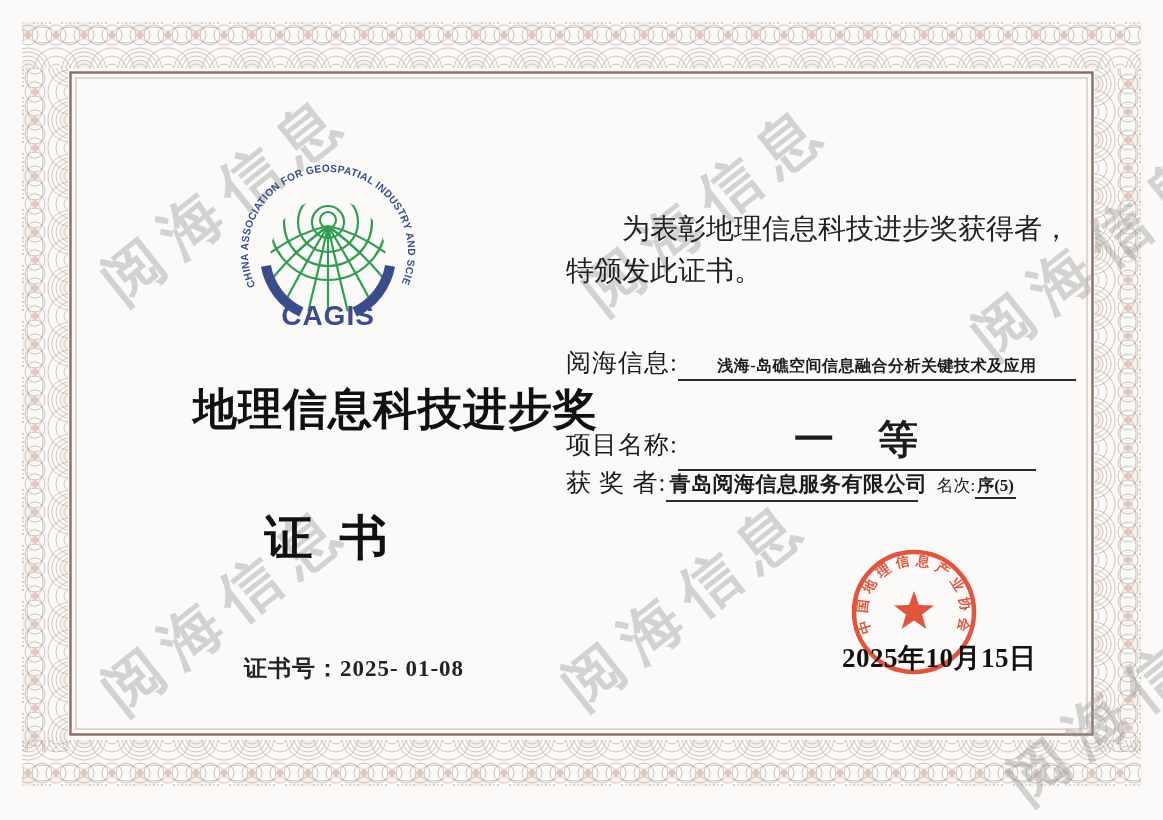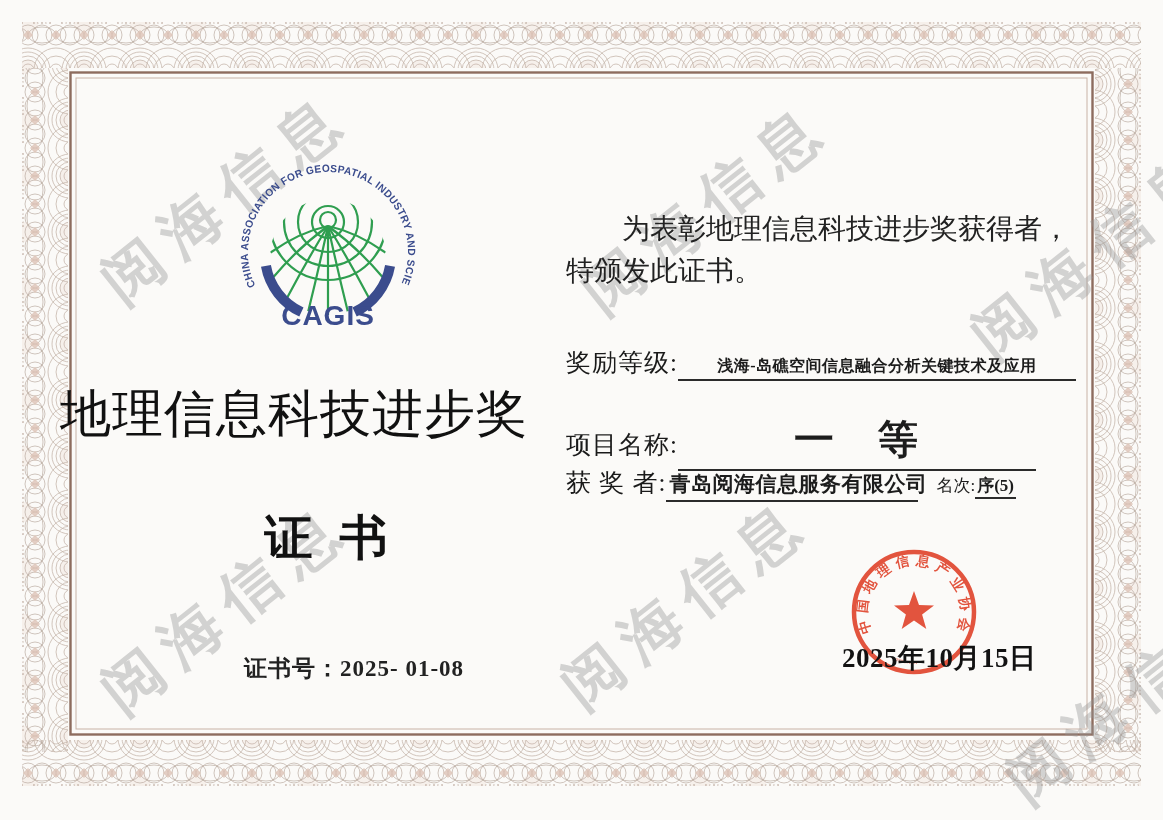--- a/index.html
+++ b/index.html
@@ -13,22 +13,22 @@
     position:absolute;z-index:1;white-space:nowrap;
     font-family:"Liberation Sans","DejaVu Sans",sans-serif;
     font-weight:700;font-size:60px;line-height:74px;letter-spacing:14px;
     color:rgba(150,150,150,0.40);
     transform:rotate(-38.5deg);transform-origin:0 50%;
     pointer-events:none;
   }
   
   .content{position:absolute;inset:0;z-index:2;}
   .award-title{
-    position:absolute;left:60px;top:380px;width:538px;text-align:left;
-    font-size:51px;font-weight:400;letter-spacing:1px;color:#111;
+    position:absolute;left:60px;top:380px;width:538px;text-align:right;
+    font-size:44px;font-weight:700;letter-spacing:1px;color:#111;
   }
   .cert-word{
     position:absolute;left:57px;top:466px;width:538px;text-align:center;
     font-size:48px;font-weight:900;letter-spacing:27px;padding-left:27px;box-sizing:border-box;color:#111;margin-top:40px;
   }
   .intro{
     position:absolute;left:566px;top:208px;width:522px;
     font-size:28px;line-height:42px;color:#222;
   }
   .intro .l1{text-indent:2em;}
@@ -164,21 +164,21 @@
     <div class="cert-no">
       <span>证书号：</span><span>2025- 01-08</span>
     </div>
 
     <div class="intro">
       <div class="l1">为表彰地理信息科技进步奖获得者，</div>
       <div class="l2">特颁发此证书。</div>
     </div>
 
     <div class="field-row" style="top:346px">
-      <span class="field-label">奖励等级:</span>
+      <span class="field-label">阅海信息:</span>
       <span class="uline val-project">浅海-岛礁空间信息融合分析关键技术及应用</span>
     </div>
 
     <div class="field-row" style="top:400px">
       <span class="field-label">项目名称:</span>
       <span class="uline val-grade">一　等</span>
     </div>
 
     <div class="field-row" style="top:466px">
       <span class="field-label">获 奖 者:</span>

